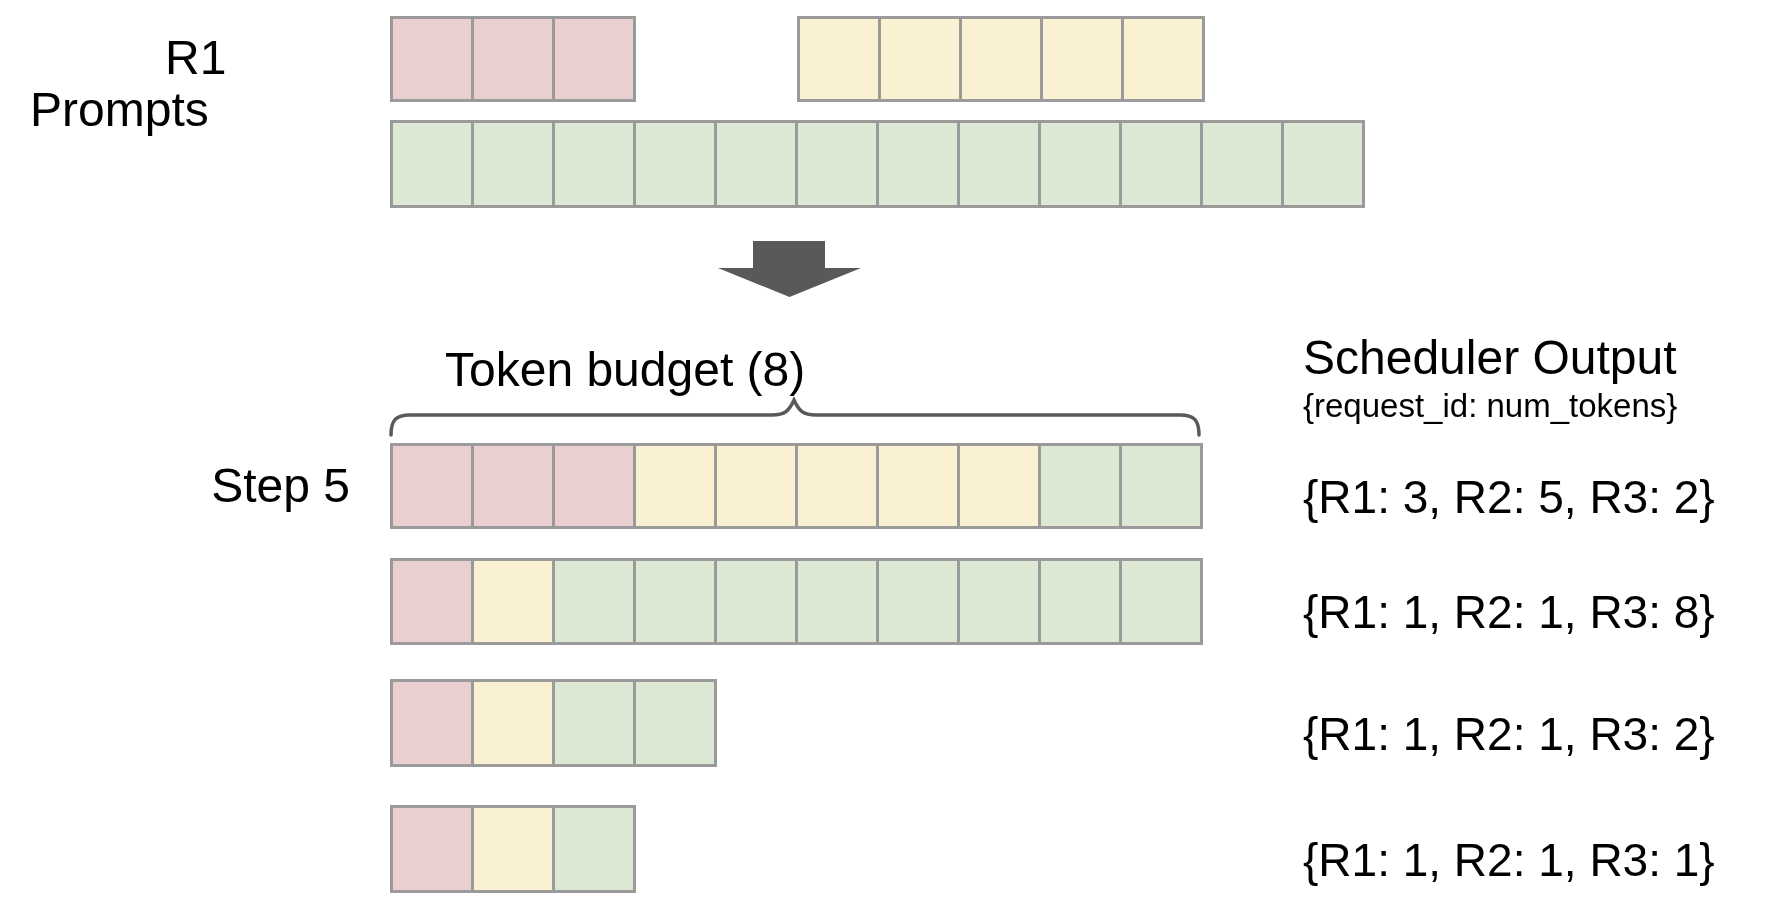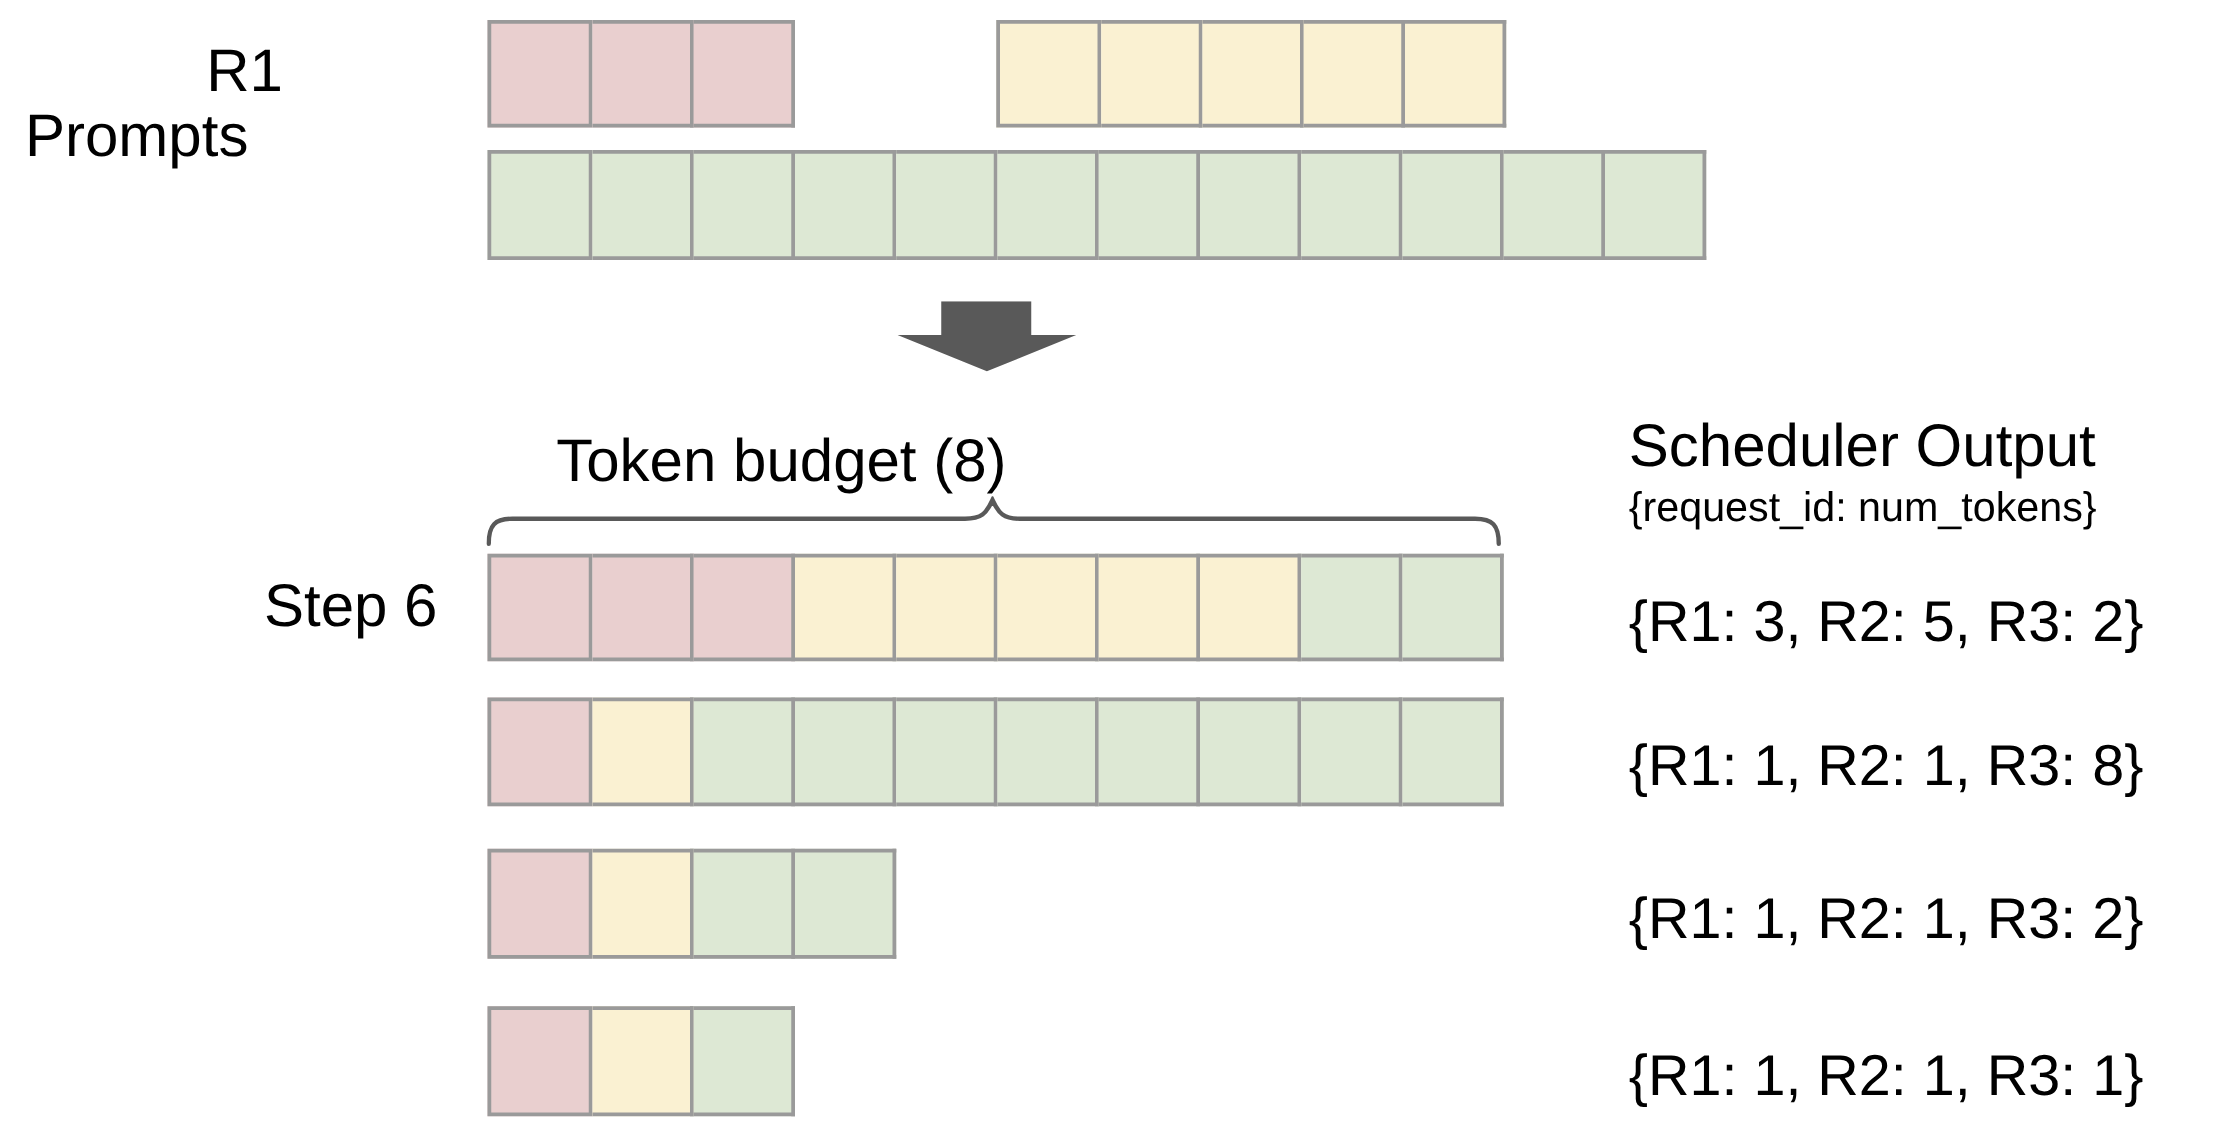--- a/index.html
+++ b/index.html
@@ -17,21 +17,21 @@
     border:3px solid #9a9a9a;border-left:none;flex:none;
   }
   .cell:first-child{border-left:3px solid #9a9a9a;width:84px;}
   .shape{position:absolute;}
 </style>
 </head>
 <body>
 
 <div class="canvas">
 
-  <div class="lbl" style="left:20px;top:82px;width:180px;">Prompts</div>
+  <div class="lbl" style="left:30px;top:82px;width:180px;">Prompts</div>
 
   <div class="lbl center" style="left:165px;top:30px;width:170px;">R1</div>
   <div class="cell-row" style="left:390px;top:16px;">
       <div class="cell" style="background: rgb(233, 207, 207);"></div>
       <div class="cell" style="background: rgb(233, 207, 207);"></div>
       <div class="cell" style="background: rgb(233, 207, 207);"></div>
     </div>
 
   <div class="cell-row" style="left:797px;top:16px;">
       <div class="cell" style="background: rgb(250, 241, 210);"></div>
@@ -62,21 +62,21 @@
 
   <div class="lbl center" style="left:445px;top:342px;width:700px;">Token budget (8)</div>
 
   <svg class="shape" style="left:389px;top:397px;" width="812" height="40" viewBox="0 0 812 40">
     <path d="M2,38 C2,23 7,18 21,18 L383,18 C396,18 400,14 405,3 C410,14 414,18 427,18 L791,18 C805,18 810,23 810,38" fill="none" stroke="#595959" stroke-width="3.5" stroke-linecap="round"></path>
   </svg>
 
   <div class="lbl center" style="left:1303px;top:330px;width:500px;">Scheduler Output</div>
   <div class="lbl small center" style="left:1303px;top:386px;width:500px;">{request_id: num_tokens}</div>
 
-  <div class="lbl right" style="left:100px;top:458px;width:250px;">Step 6</div>
+  <div class="lbl right" style="left:100px;top:458px;width:250px;">Step 5</div>
   <div class="cell-row" style="left:390px;top:443px;">
       <div class="cell" style="background: rgb(233, 207, 207);"></div>
       <div class="cell" style="background: rgb(233, 207, 207);"></div>
       <div class="cell" style="background: rgb(233, 207, 207);"></div>
       <div class="cell" style="background: rgb(250, 241, 210);"></div>
       <div class="cell" style="background: rgb(250, 241, 210);"></div>
       <div class="cell" style="background: rgb(250, 241, 210);"></div>
       <div class="cell" style="background: rgb(250, 241, 210);"></div>
       <div class="cell" style="background: rgb(250, 241, 210);"></div>
       <div class="cell" style="background: rgb(221, 232, 212);"></div>

